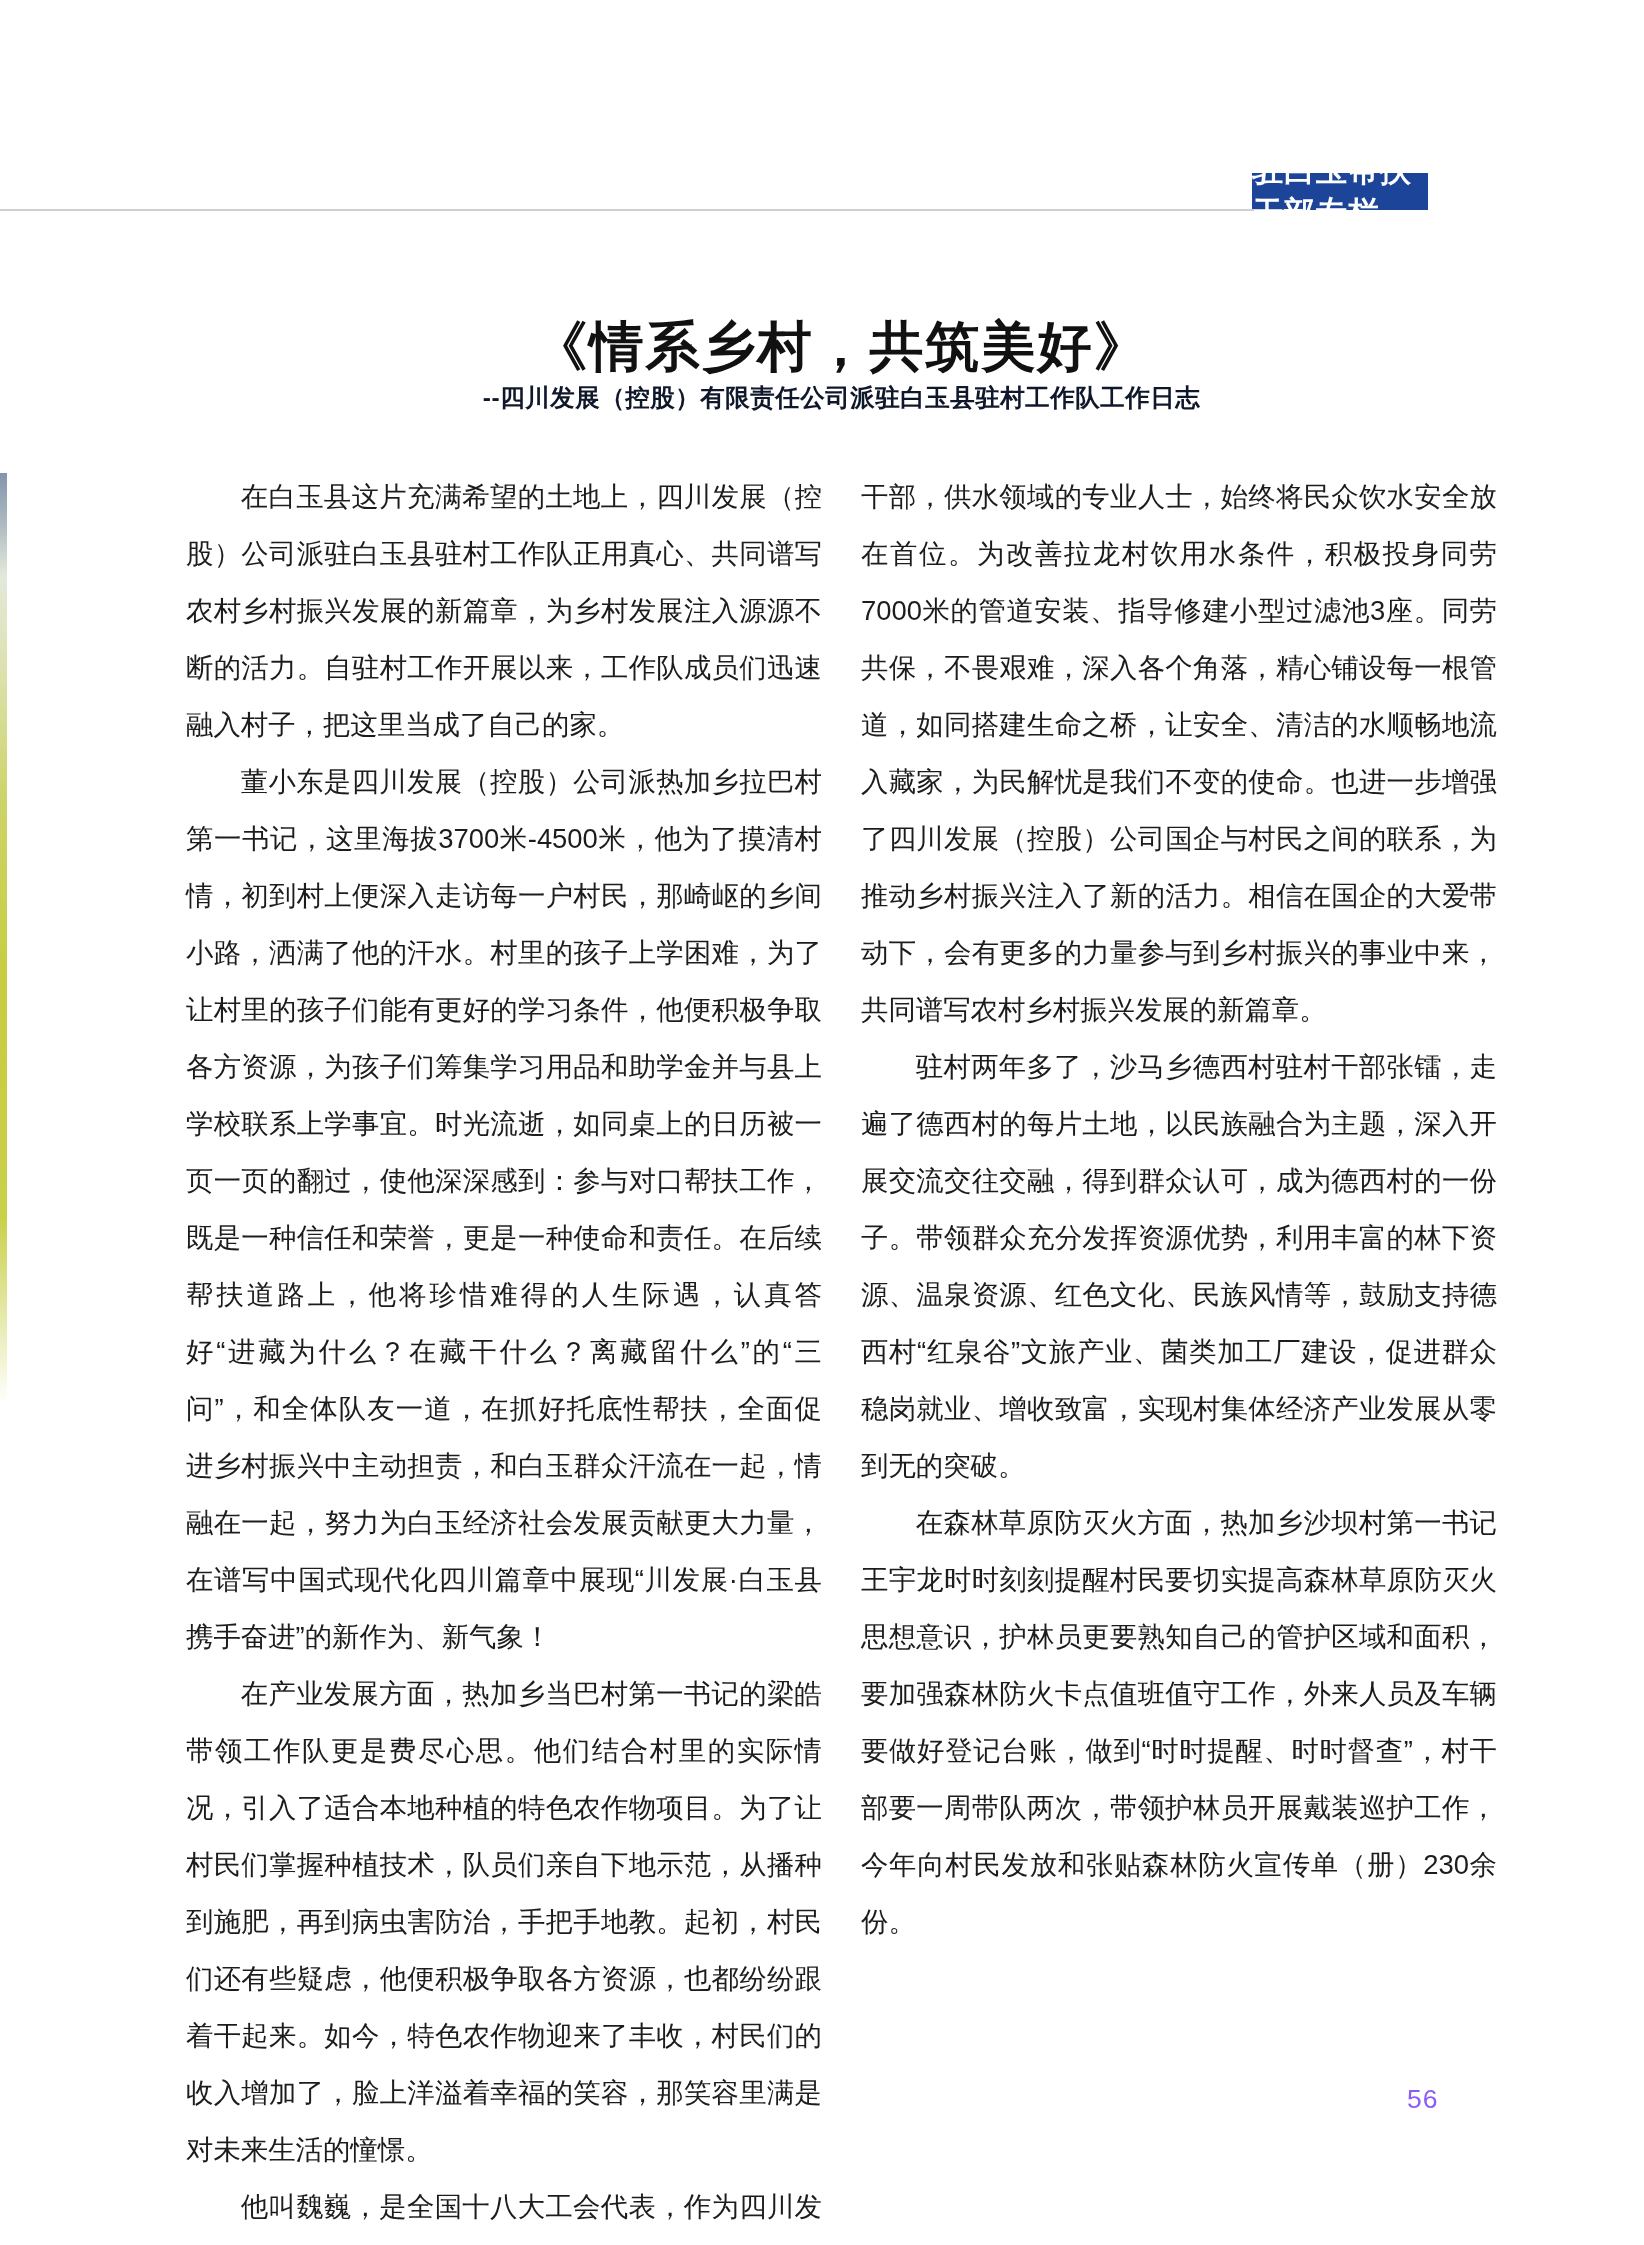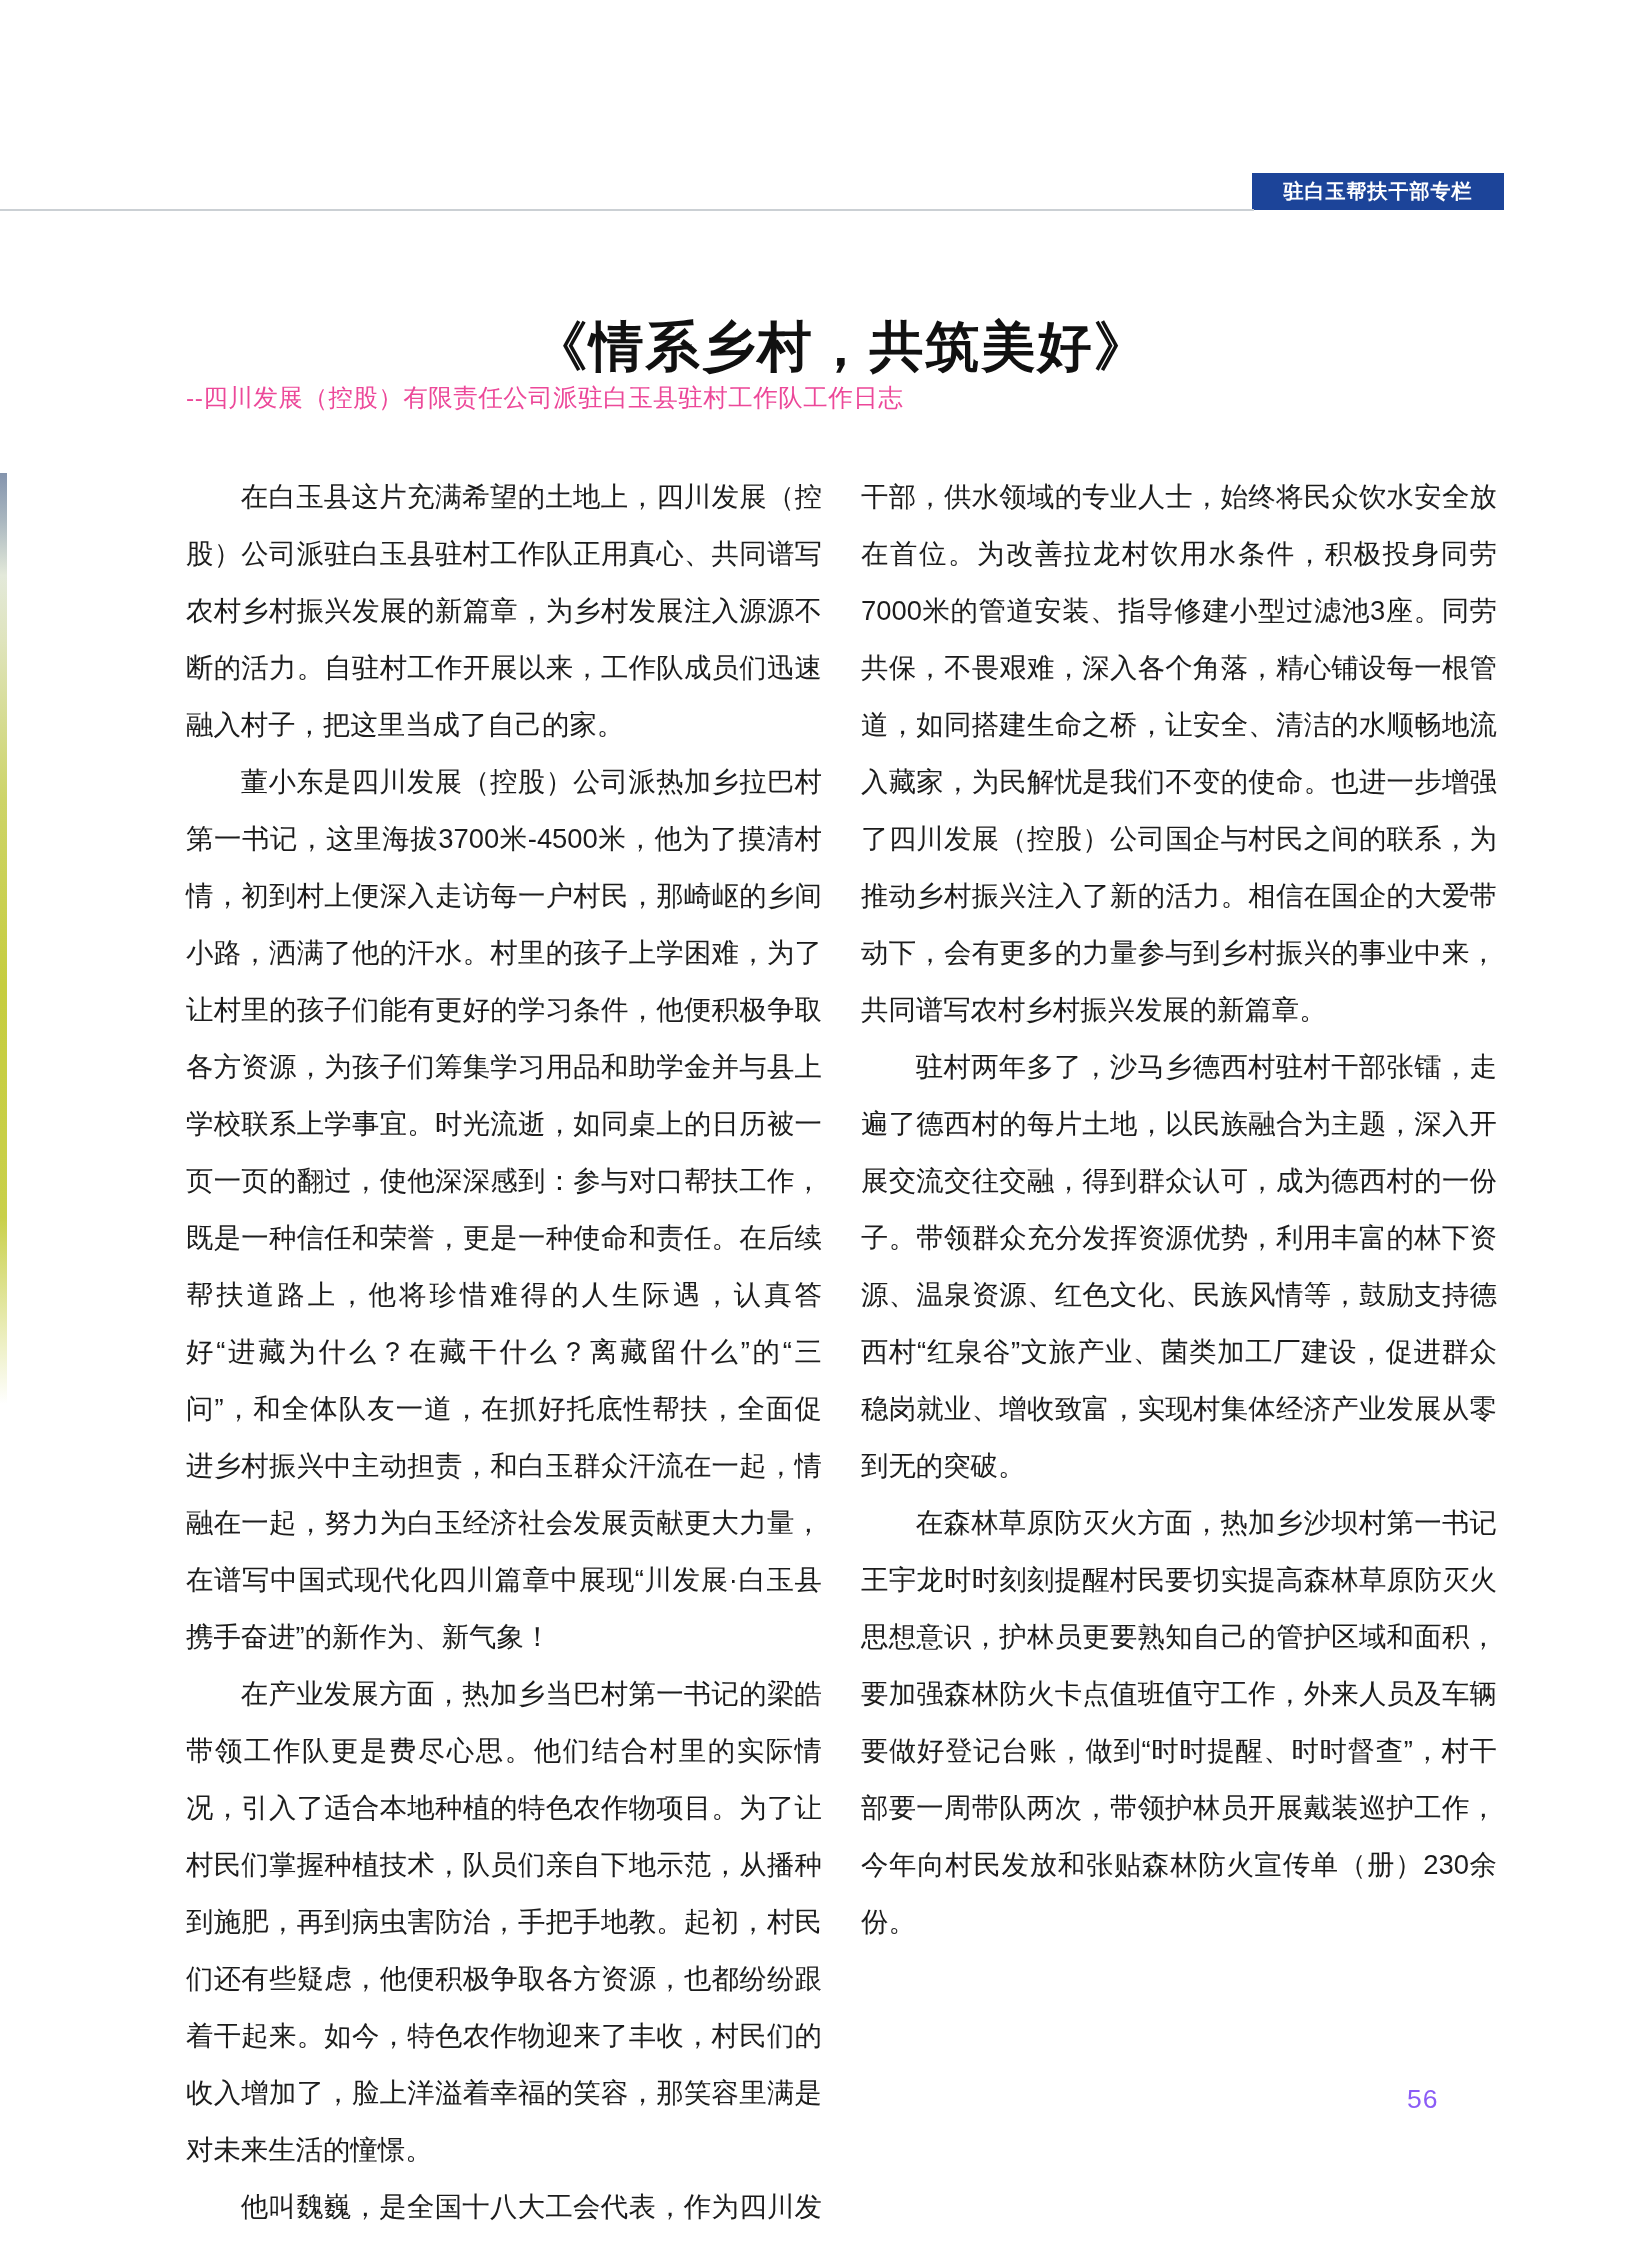--- a/index.html
+++ b/index.html
@@ -11,40 +11,40 @@
     color:#1f1f1f;
     overflow:hidden;
   }
   .edge-strip{
     position:absolute;left:0;top:473px;width:6.9px;height:931px;
     background:linear-gradient(to bottom,
       #8494ad 0%, #a9b6bf 5%, #e3e9da 11%, #dfe4bd 18%,
       #cdd468 35%, #c6cd3f 55%, #c9d04a 80%, rgba(201,208,74,0) 100%);
   }
   .column-badge{
-    position:absolute;left:1252px;top:173px;width:252px;height:37px;
+    position:absolute;left:1252px;top:173px;width:176px;height:37px;
     display:flex;align-items:center;justify-content:center;
-    font-size:20px;font-weight:bold;letter-spacing:1px;
+    font-size:31px;font-weight:bold;letter-spacing:1px;
   }
   .header-rule{
     position:absolute;left:0;top:209px;width:1254px;height:2px;
     background:#cbd0d4;
   }
   .article-title{
     position:absolute;left:186px;top:275px;width:1311px;
     text-align:center;
     font-family:"Liberation Serif","DejaVu Serif",serif;
     font-size:54px;font-weight:700;letter-spacing:2px;
     color:#111111;
   }
   .article-subtitle{
     position:absolute;left:186px;top:381px;width:1311px;
-    text-align:left;
-    font-size:24.5px;font-weight:400;letter-spacing:0.5px;
-    color:#ec4899;
+    text-align:center;
+    font-size:24.5px;font-weight:700;letter-spacing:0.5px;
+    color:#0f172a;
   }
   .body-columns{
     position:absolute;left:186px;top:468px;width:1311px;
     display:flex;gap:39px;
   }
   .col{flex:1;min-width:0;}
   .para{
     margin:0;
     font-size:27.4px;line-height:57px;
     text-align:justify;

